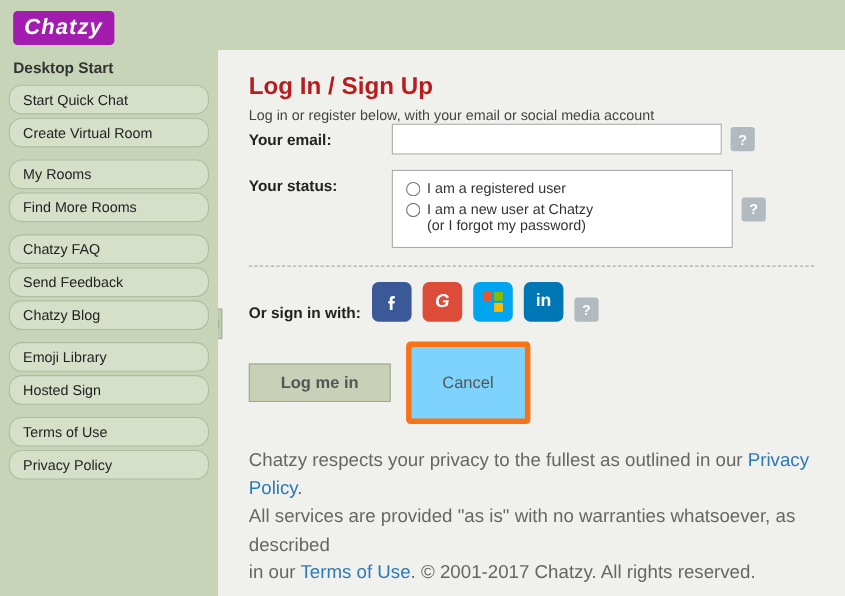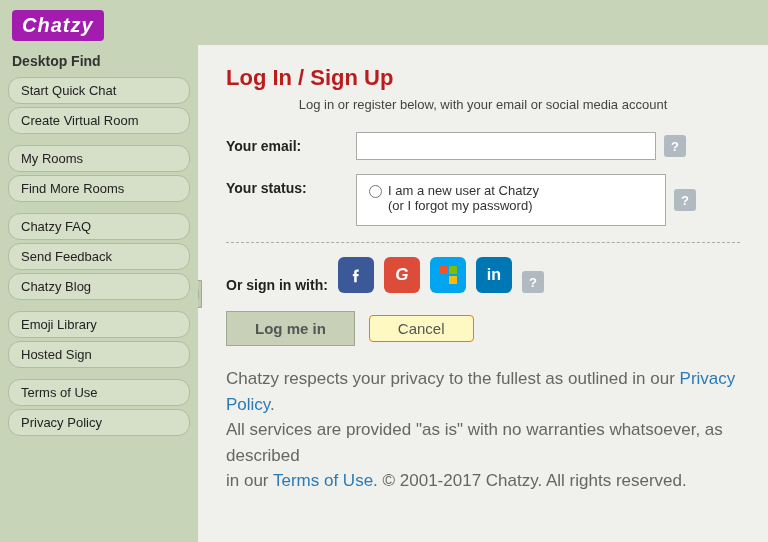--- a/index.html
+++ b/index.html
@@ -78,22 +78,20 @@
     }
     #page-title {
       font-size: 22px;
       font-weight: bold;
       color: #b91c1c;
       margin-bottom: 6px;
     }
     #page-subtitle {
       font-size: 13px;
       color: #444;
-      margin-bottom: 20px;
-      text-align: center;
     }
     .form-row {
       display: flex;
       align-items: flex-start;
       margin-bottom: 14px;
     }
     .form-label {
       font-weight: bold;
       font-size: 14px;
       color: #222;
@@ -195,24 +193,24 @@
       background: #c8d0b8;
       border: 1px solid #a0a890;
       border-radius: 0;
       padding: 8px 28px;
       font-size: 15px;
       font-weight: bold;
       color: #555;
       cursor: pointer;
     }
     .btn-cancel {
-      background: #fef9c3;
-      border: 1px solid #f97316;
+      background: #7dd3fc;
+      border: 5px solid #f97316;
       border-radius: 4px;
-      padding: 4px 28px;
+      padding: 24px 28px;
       font-size: 15px;
       color: #555;
       cursor: pointer;
     }
     
     #collapse-arrow {
       position: absolute;
       left: -12px;
       top: 50%;
       transform: translateY(-50%);
@@ -258,21 +256,21 @@
 </head>
 <body>
 
 <div id="header">
   <div id="logo-box">Chatzy</div>
 </div>
 
 <div id="main-layout">
 
   <div id="sidebar">
-    <div id="desktop-view-label">Desktop Find</div>
+    <div id="desktop-view-label">Desktop Start</div>
 
     <button class="sidebar-btn">Start Quick Chat</button>
     <button class="sidebar-btn">Create Virtual Room</button>
 
     <div class="sidebar-gap"></div>
 
     <button class="sidebar-btn">My Rooms</button>
     <button class="sidebar-btn">Find More Rooms</button>
 
     <div class="sidebar-gap"></div>
@@ -304,20 +302,24 @@
       <div class="form-control-area">
         <input type="text" id="email-input" style="">
         <div class="help-icon">?</div>
       </div>
     </div>
 
     <div class="form-row">
       <div class="form-label">Your status:</div>
       <div class="form-control-area">
         <div id="status-box">
+          <div class="radio-row">
+            <input type="radio" name="status" id="radio-registered" style="">
+            <label for="radio-registered">I am a registered user</label>
+          </div>
           <div class="radio-row">
             <input type="radio" name="status" id="radio-new" style="">
             <label for="radio-new">I am a new user at Chatzy<br>(or I forgot my password)</label>
           </div>
         </div>
         <div class="help-icon">?</div>
       </div>
     </div>
 
     <hr class="dotted-divider">

